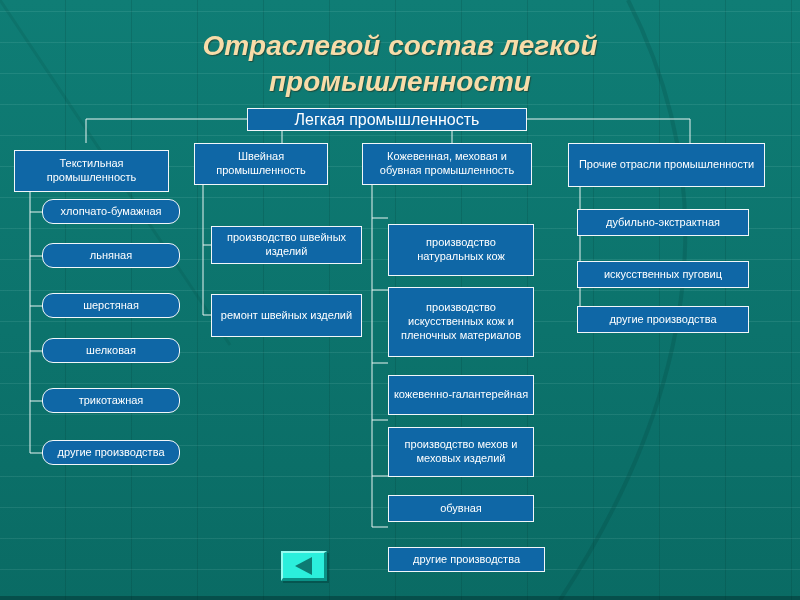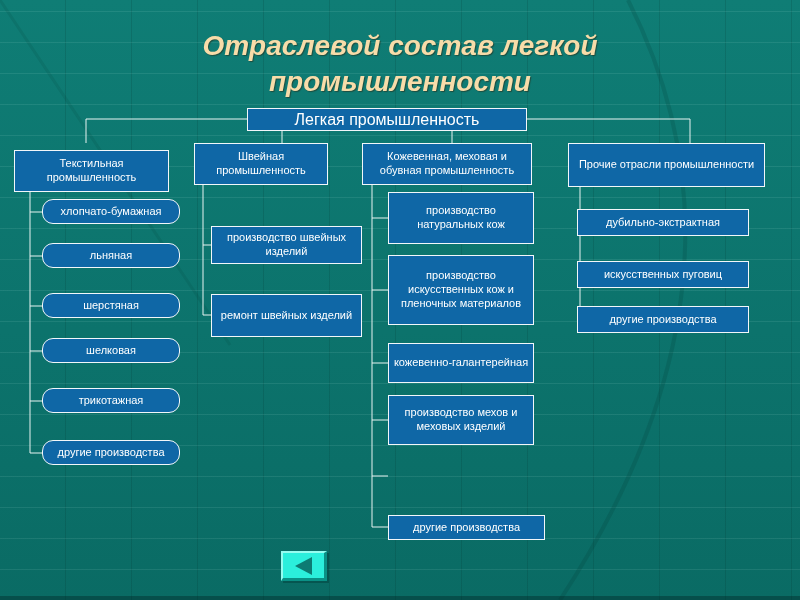--- a/index.html
+++ b/index.html
@@ -33,21 +33,21 @@
   .h2c{left:194px; top:143px; width:134px; height:42px;}
   .h3c{left:362px; top:143px; width:170px; height:42px;}
   .h4c{left:568px; top:143px; width:197px; height:44px;}
   
   .k1a,.k1b,.k1c,.k1d,.k1e,.k1f{left:42px; width:138px; height:25px;border-radius:11px;}
   .k1a{top:199px}.k1b{top:243px}.k1c{top:293px}.k1d{top:338px}.k1e{top:388px}.k1f{top:440px}
   
   .k2a,.k2b{left:211px; width:151px;}
   .k2a{top:226px; height:38px}.k2b{top:294px; height:43px}
   
-  .k3a,.k3b,.k3c,.k3d,.k3e,.k3f{left:388px; width:146px;}
+  .k3a,.k3b,.k3c,.k3d,.k3e,.k3f{left:388px; width:146px;margin-top:32px;}
   .k3a{top:192px; height:52px}.k3b{top:255px; height:70px}.k3c{top:343px; height:40px}
   .k3d{top:395px; height:50px}.k3e{top:463px; height:27px}.k3f{top:515px; height:25px; width:157px}
   
   .k4a,.k4b,.k4c{left:577px; width:172px; height:27px;margin-top:11px;}
   .k4a{top:198px}.k4b{top:250px}.k4c{top:295px}
   
   .back-btn{
     position:absolute; left:281px; top:551px; width:46px; height:30px;
     background:#2BEFDC; box-sizing:border-box;
     border-top:2px solid #96FCF0; border-left:2px solid #96FCF0;
@@ -101,20 +101,21 @@
   <div class="box k1e">трикотажная</div>
   <div class="box k1f">другие производства</div>
 
   <div class="box k2a">производство швейных изделий</div>
   <div class="box k2b">ремонт швейных изделий</div>
 
   <div class="box k3a">производство натуральных кож</div>
   <div class="box k3b">производство искусственных кож и пленочных материалов</div>
   <div class="box k3c">кожевенно-галантерейная</div>
   <div class="box k3d">производство мехов и меховых изделий</div>
+  <div class="box k3e">обувная</div>
   <div class="box k3f">другие производства</div>
 
   <div class="box k4a">дубильно-экстрактная</div>
   <div class="box k4b">искусственных пуговиц</div>
   <div class="box k4c">другие производства</div>
 
   <button class="back-btn">
     <span class="back-tri"></span>
   </button>
 

